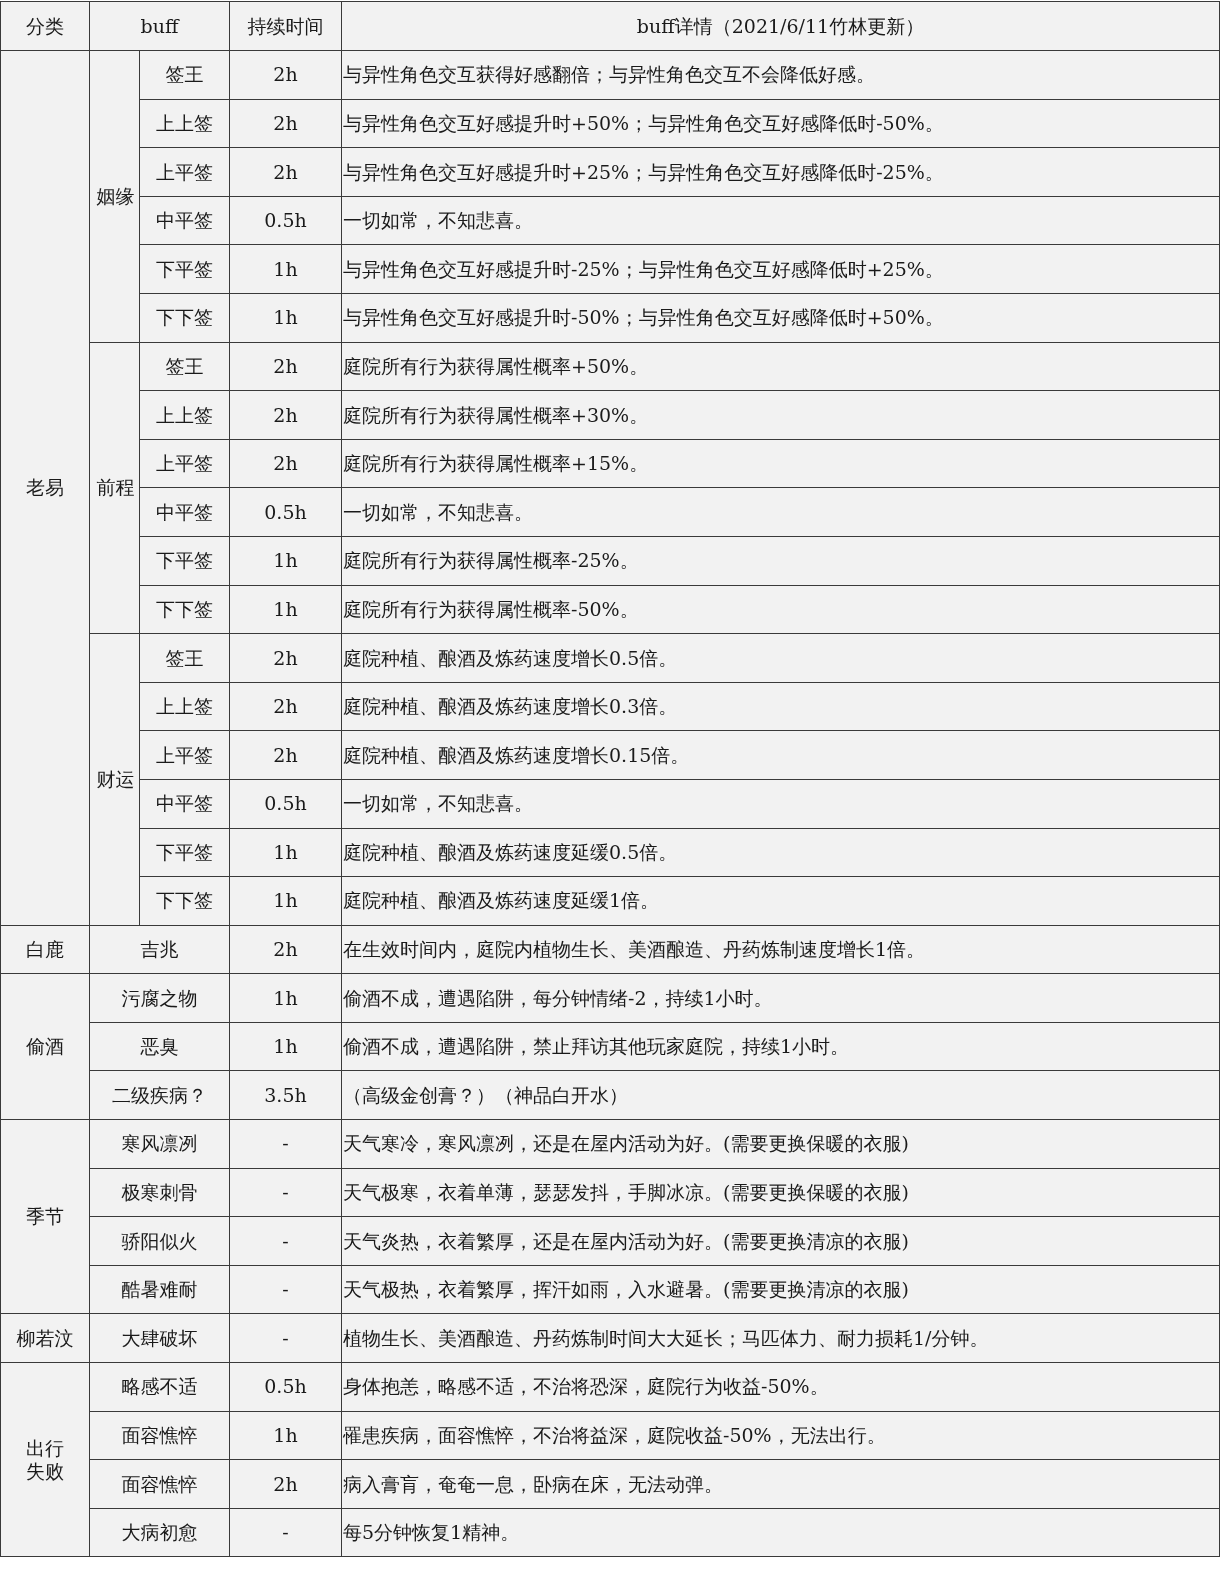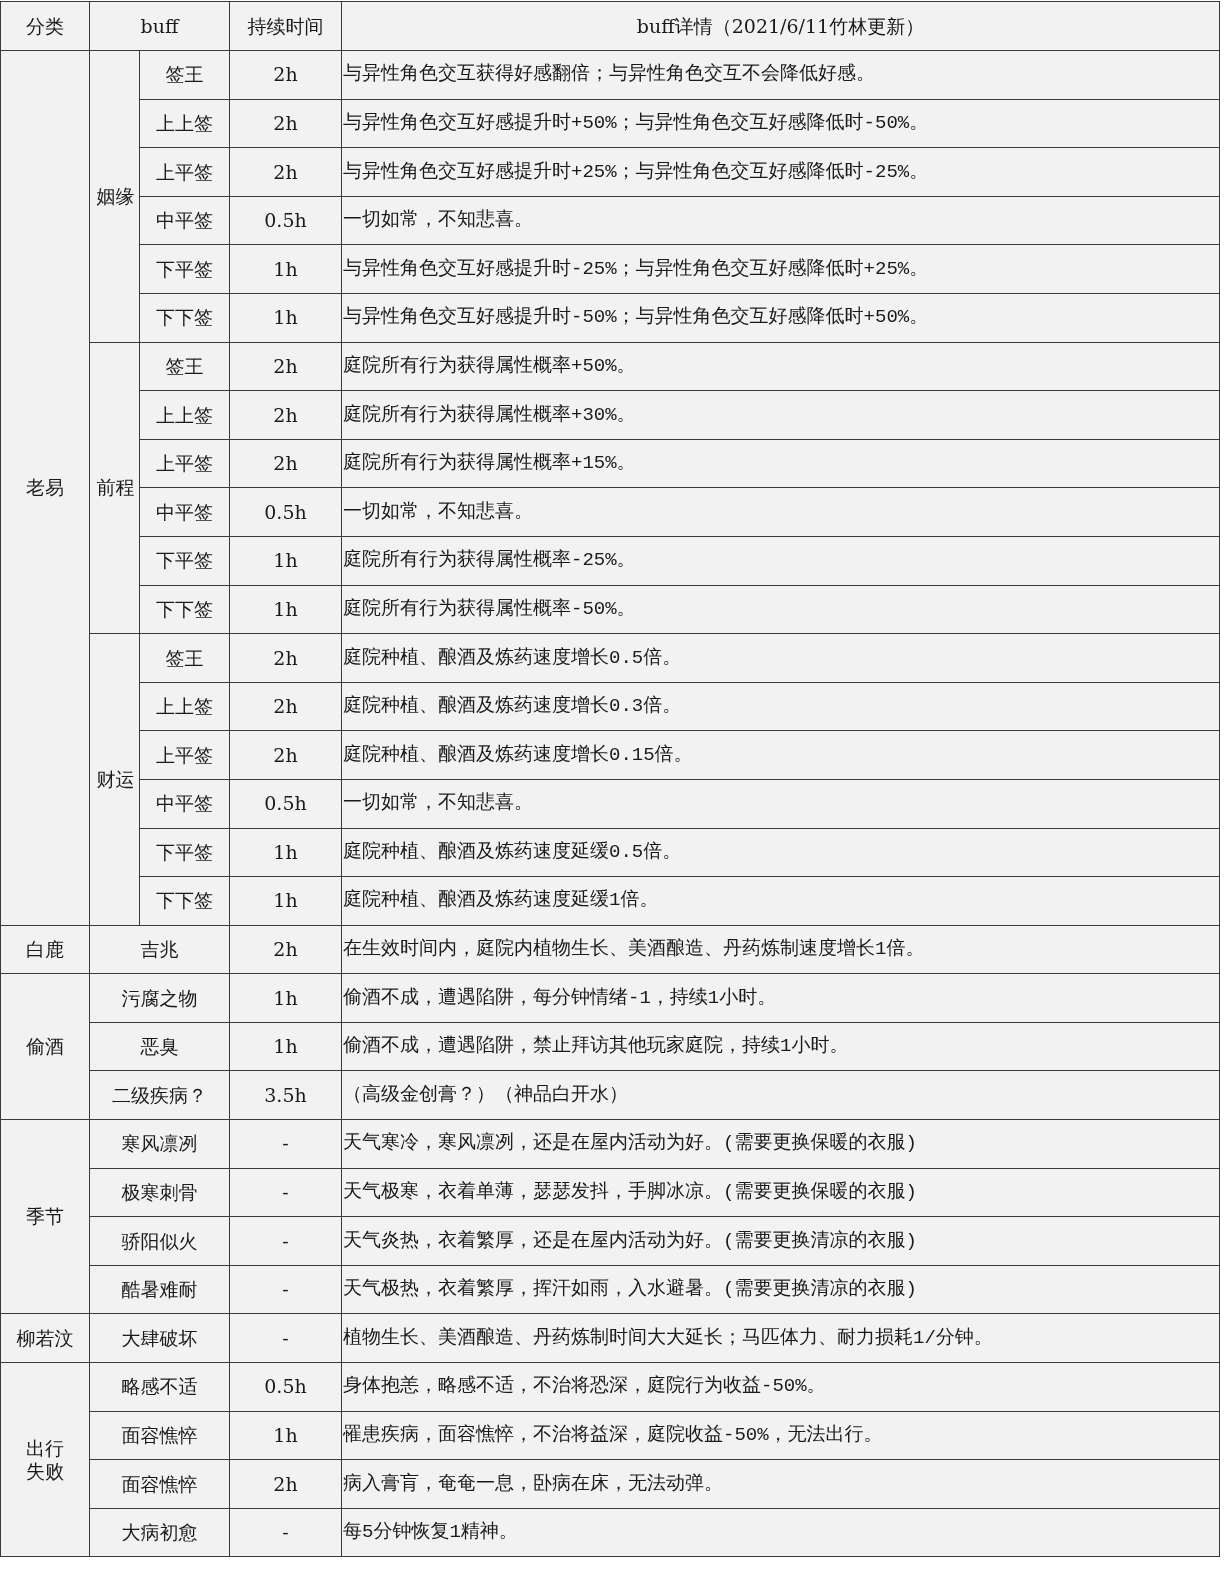--- a/index.html
+++ b/index.html
@@ -1,20 +1,20 @@
 <!DOCTYPE html>
 <html><head>
 <meta charset="utf-8">
 <style>
   html, body { margin: 0; padding: 0; background: #ffffff; }
   body { width: 1228px; height: 1576px; overflow: hidden; font-family: "DejaVu Serif", "Liberation Serif", serif; color: #1a1a1a; }
   table { border-collapse: collapse; table-layout: fixed; background: #f2f2f2; margin-left: 0; margin-top: 1px; }
   td { border: 1.5px solid #3a3a3a; font-size: 19px; height: 47.6px; padding: 0; line-height: 1.2; white-space: nowrap; overflow: hidden; }
   .c { text-align: center; }
-  .l { text-align: left; padding-left: 1px; font-family: Liberation Mono, monospace; }
+  .l { text-align: left; padding-left: 1px; }
   .vt { text-align: center; padding-left: 2px; }
   .hdr td { height: 48px; }
 </style>
 </head>
 <body>
 
 <table>
   <colgroup>
     <col style="width:89px">
     <col style="width:50px">
@@ -131,21 +131,21 @@
       <td class="c">白鹿</td>
       <td class="c" colspan="2">吉兆</td>
       <td class="c">2h</td>
       <td class="l">在生效时间内，庭院内植物生长、美酒酿造、丹药炼制速度增长1倍。</td>
     </tr>
 
     <tr>
       <td class="c" rowspan="3">偷酒</td>
       <td class="c" colspan="2">污腐之物</td>
       <td class="c">1h</td>
-      <td class="l">偷酒不成，遭遇陷阱，每分钟情绪-1，持续1小时。</td>
+      <td class="l">偷酒不成，遭遇陷阱，每分钟情绪-2，持续1小时。</td>
     </tr>
     <tr>
       <td class="c" colspan="2">恶臭</td>
       <td class="c">1h</td>
       <td class="l">偷酒不成，遭遇陷阱，禁止拜访其他玩家庭院，持续1小时。</td>
     </tr>
     <tr>
       <td class="c" colspan="2">二级疾病？</td>
       <td class="c">3.5h</td>
       <td class="l">（高级金创膏？）（神品白开水）</td>

